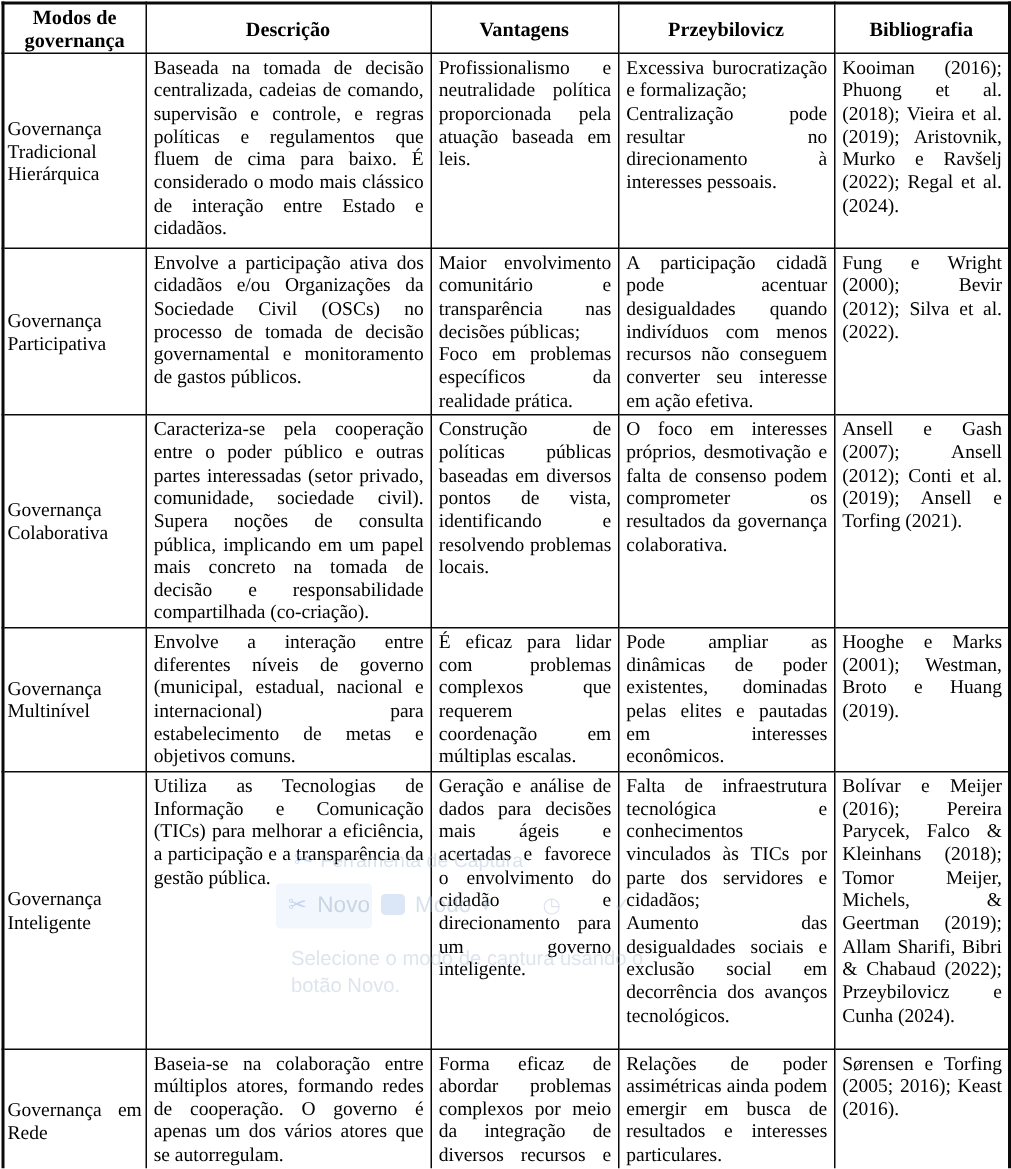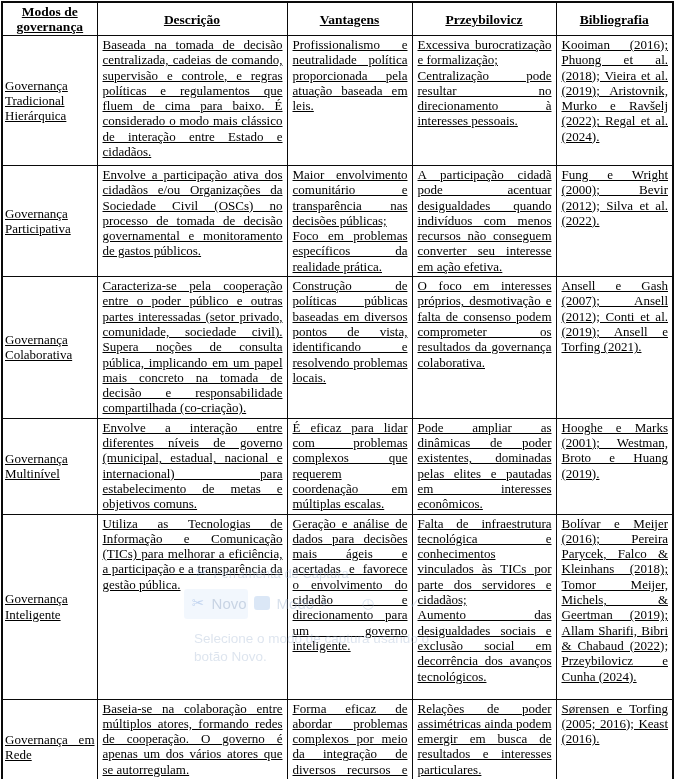--- a/index.html
+++ b/index.html
@@ -18,21 +18,20 @@
     width: 671px;
     margin: 1px 0 0 1px;
     border: 2px solid #0a0a0a;
     position: relative;
     z-index: 1;
   }
   table.gov th, table.gov td {
     border: 1.5px solid #0a0a0a;
     white-space: pre-line;
     overflow: hidden;
-    text-decoration: underline;
   }
   table.gov th {
     font-size: 13.5px;
     line-height: 15px;
     font-weight: bold;
     text-align: center;
     vertical-align: middle;
     padding: 1px 2px;
   }
   table.gov td {

